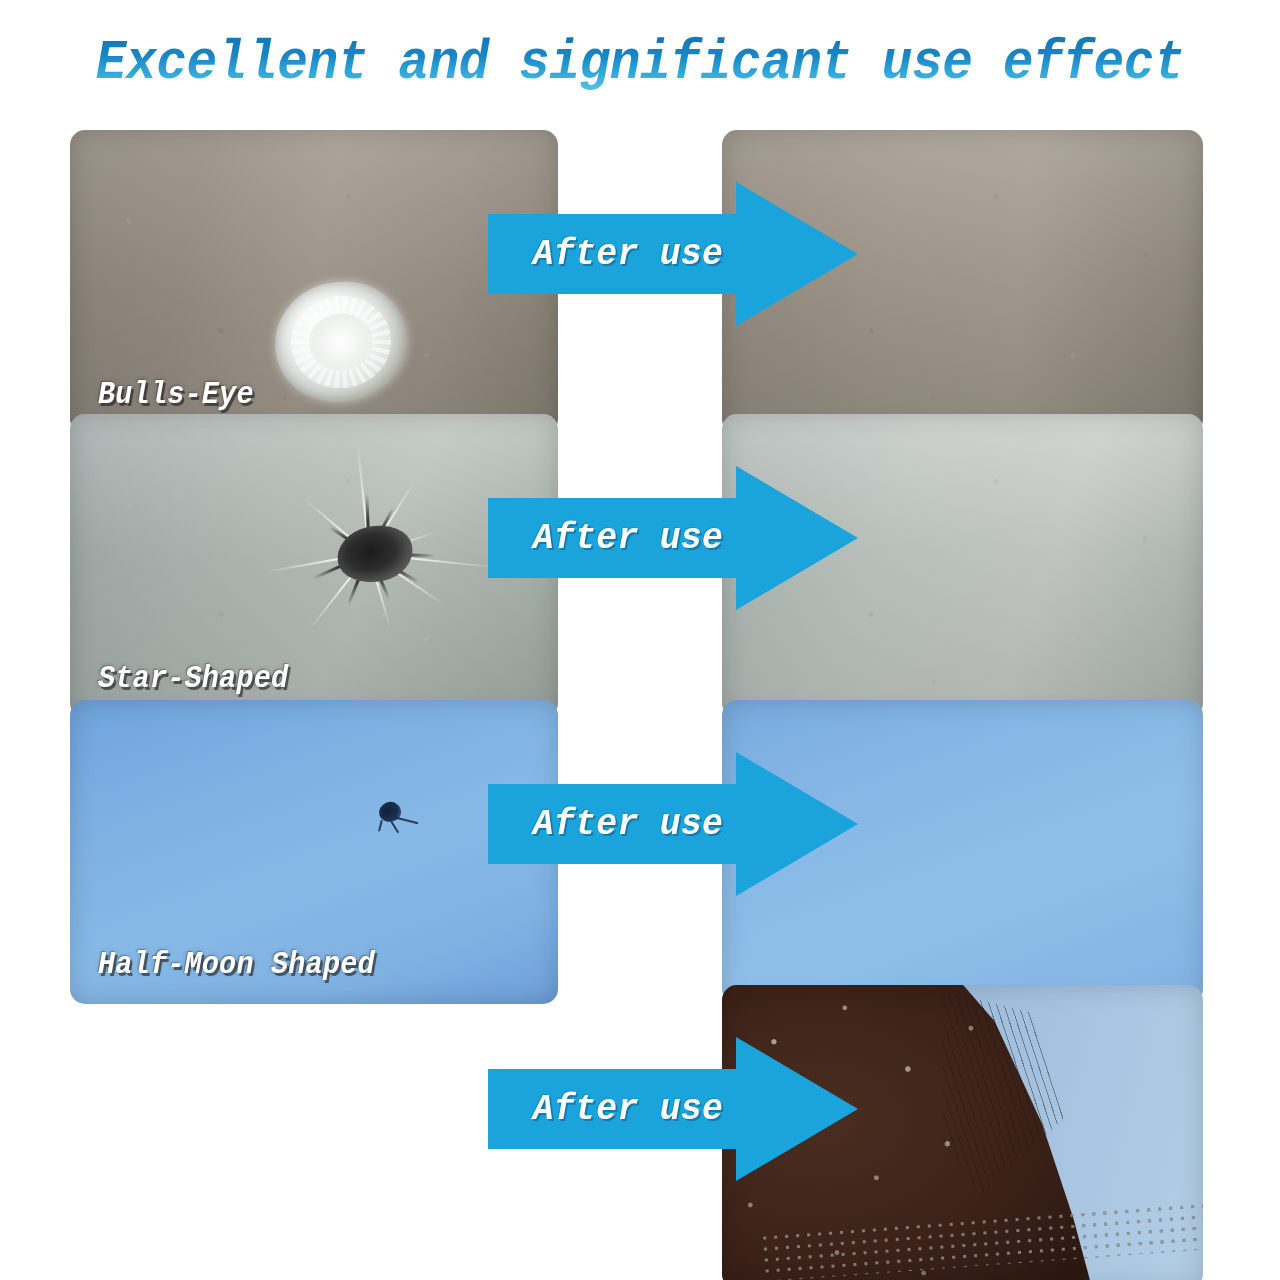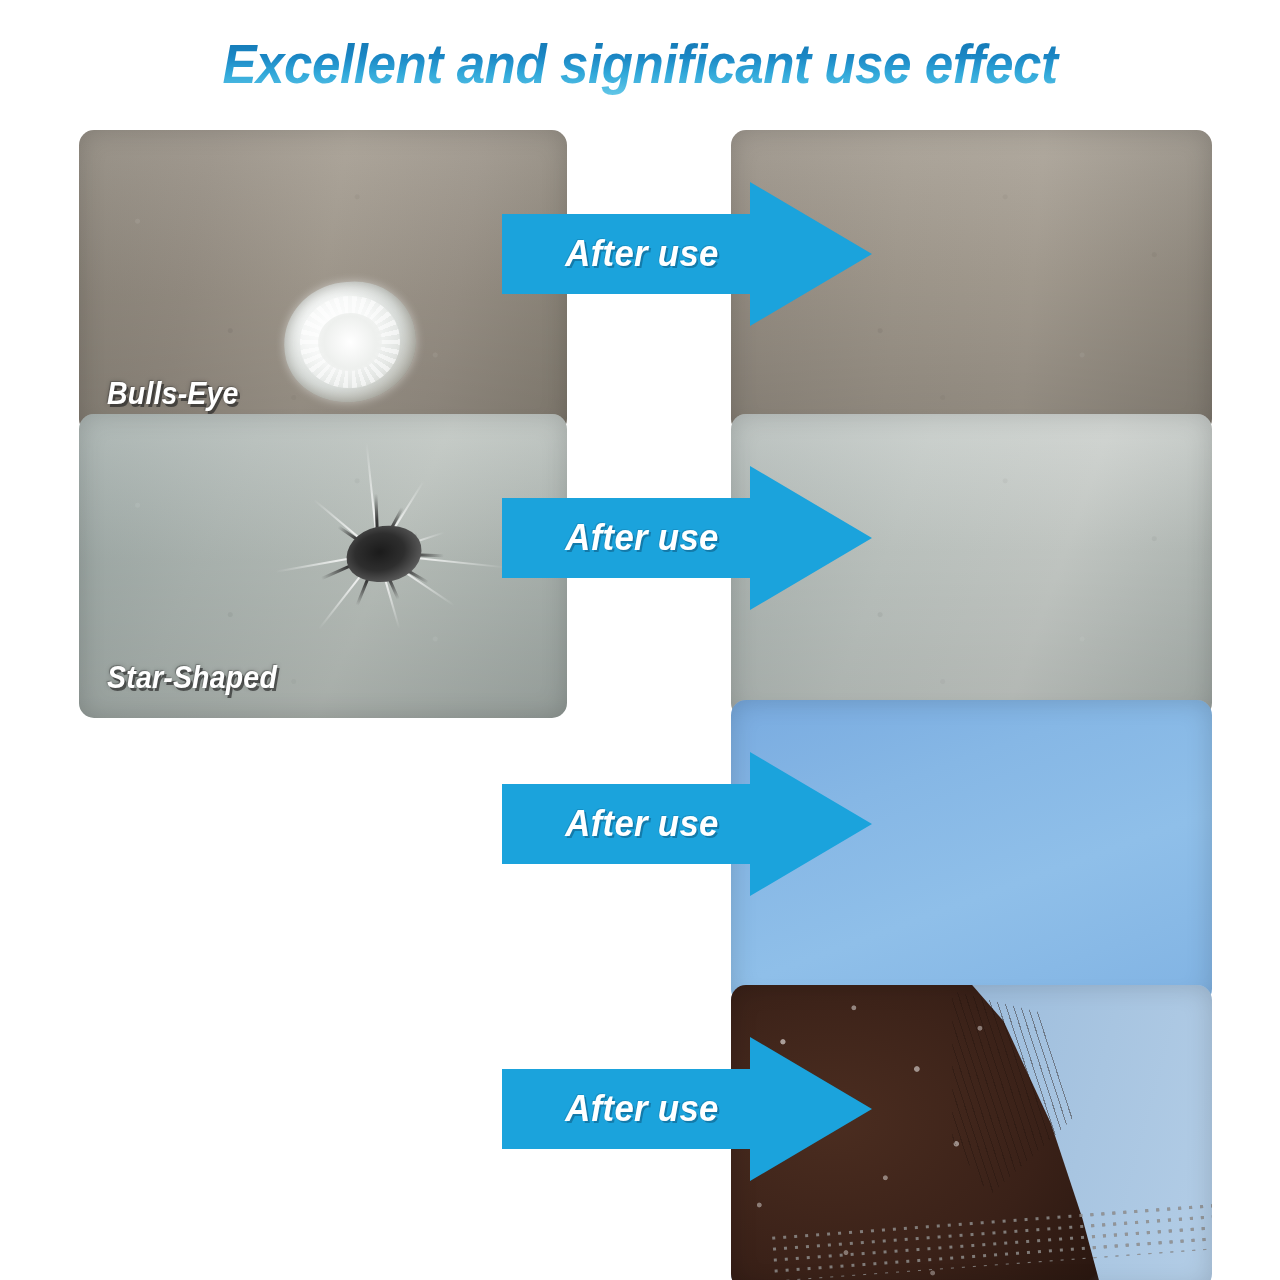--- a/index.html
+++ b/index.html
@@ -4,21 +4,21 @@
 <title>Excellent and significant use effect</title>
 <style>
   html,body{margin:0;padding:0;}
   body{
     width:1280px;height:1280px;
     background:#ffffff;
     font-family:"Liberation Sans", sans-serif;
     overflow:hidden;
     position:relative;
   }
-  #stage{position:relative;width:1280px;height:1280px;}
+  #stage{position:relative;width:1280px;height:1280px;font-family:Liberation Mono, monospace;}
 
   
   .title{
     position:absolute;left:0;top:32px;width:1280px;
     text-align:center;
     font-size:55px;
     font-weight:bold;
     font-style:italic;
     letter-spacing:-0.5px;
     transform:scaleX(0.93);
@@ -29,21 +29,20 @@
     -webkit-text-fill-color:transparent;
     white-space:nowrap;
   }
 
   
   .row{position:absolute;left:0;width:1280px;height:248px;}
   .panel{
     position:absolute;top:0;height:304px;
     border-radius:15px;
     overflow:hidden;
-    margin-left:9px;
   }
   .panel.before{left:70px;width:488px;}
   .panel.after{left:722px;width:481px;}
 
   .glass{position:absolute;inset:0;}
   .grain{position:absolute;inset:0;opacity:.5;
     background-image:
       radial-gradient(circle at 12% 30%, rgba(255,255,255,.16) 0 2px, transparent 3px),
       radial-gradient(circle at 31% 66%, rgba(0,0,0,.10) 0 2px, transparent 3px),
       radial-gradient(circle at 57% 22%, rgba(0,0,0,.07) 0 2px, transparent 3px),
@@ -175,21 +174,21 @@
     border-radius:52% 48% 44% 56%/48% 54% 46% 52%;
     transform:rotate(-18deg);
   }
   .halfmoon .tail{
     position:absolute;background:rgba(24,40,66,.85);height:1.8px;border-radius:2px;
     transform-origin:0 50%;
   }
 
   
   .arrow-wrap{
-    position:absolute;left:497px;top:50%;transform:translateY(-50%);
+    position:absolute;left:483px;top:50%;transform:translateY(-50%);
     width:380px;height:152px;text-align:right;
   }
   .arrow-svg{display:block;width:380px;height:152px;overflow:visible;}
   .arrow-label{
     position:absolute;left:0;top:0;width:290px;height:152px;
     display:flex;align-items:center;justify-content:center;
     color:#ffffff;
     font-size:37px;font-weight:bold;font-style:italic;
     letter-spacing:.3px;
     transform:scaleX(0.94);
@@ -288,20 +287,33 @@
     <div class="arrow-wrap">
       <svg class="arrow-svg" viewBox="0 0 380 152">
         <polygon points="5,36 253,36 253,4 375,76 253,148 253,116 5,116" fill="#1ba3dc"></polygon>
       </svg>
       <div class="arrow-label">After use</div>
     </div>
   </div>
 
   <div class="row" style="top:700px">
 
+    <div class="panel before">
+      <div class="glass glass-sky"></div>
+
+      <div class="halfmoon">
+        <div class="blob"></div>
+        <div class="tail" style="left:18px;top:16px;width:26px;transform:rotate(14deg)"></div>
+        <div class="tail" style="left:16px;top:20px;width:14px;transform:rotate(58deg)"></div>
+        <div class="tail" style="left:7px;top:19px;width:12px;transform:rotate(104deg)"></div>
+      </div>
+
+      <div class="vignette"></div>
+      <div class="caption">Half-Moon Shaped</div>
+    </div>
 
     <div class="panel after">
       <div class="glass glass-sky2"></div>
       <div class="vignette"></div>
     </div>
 
     <div class="arrow-wrap">
       <svg class="arrow-svg" viewBox="0 0 380 152">
         <polygon points="5,36 253,36 253,4 375,76 253,148 253,116 5,116" fill="#1ba3dc"></polygon>
       </svg>

